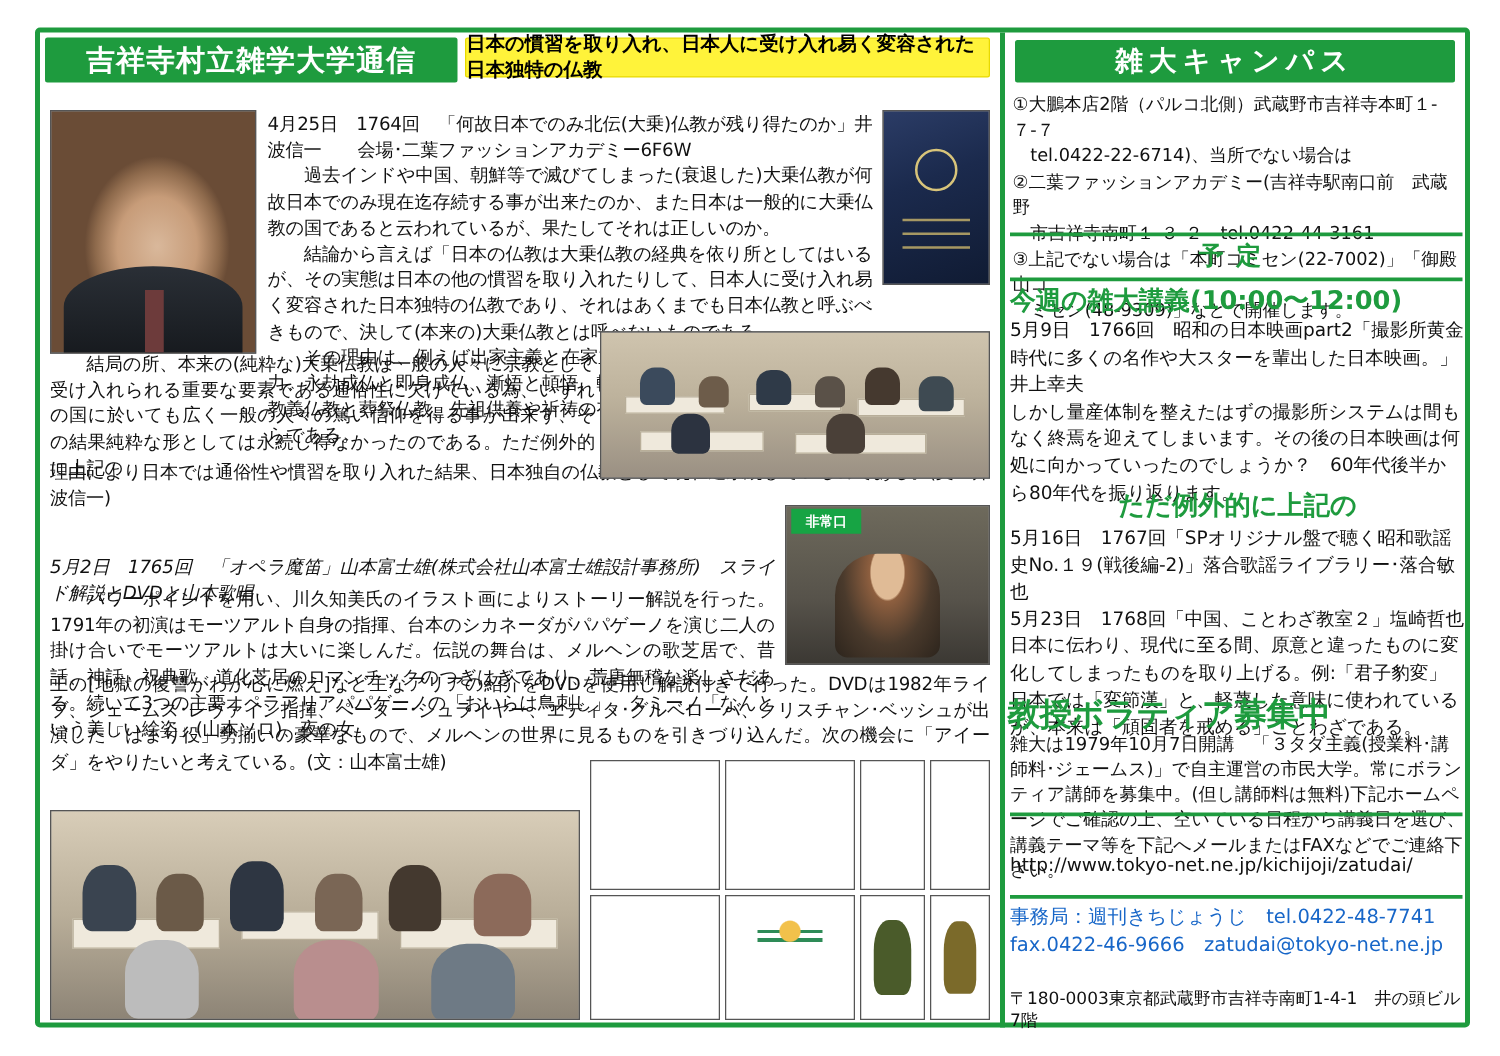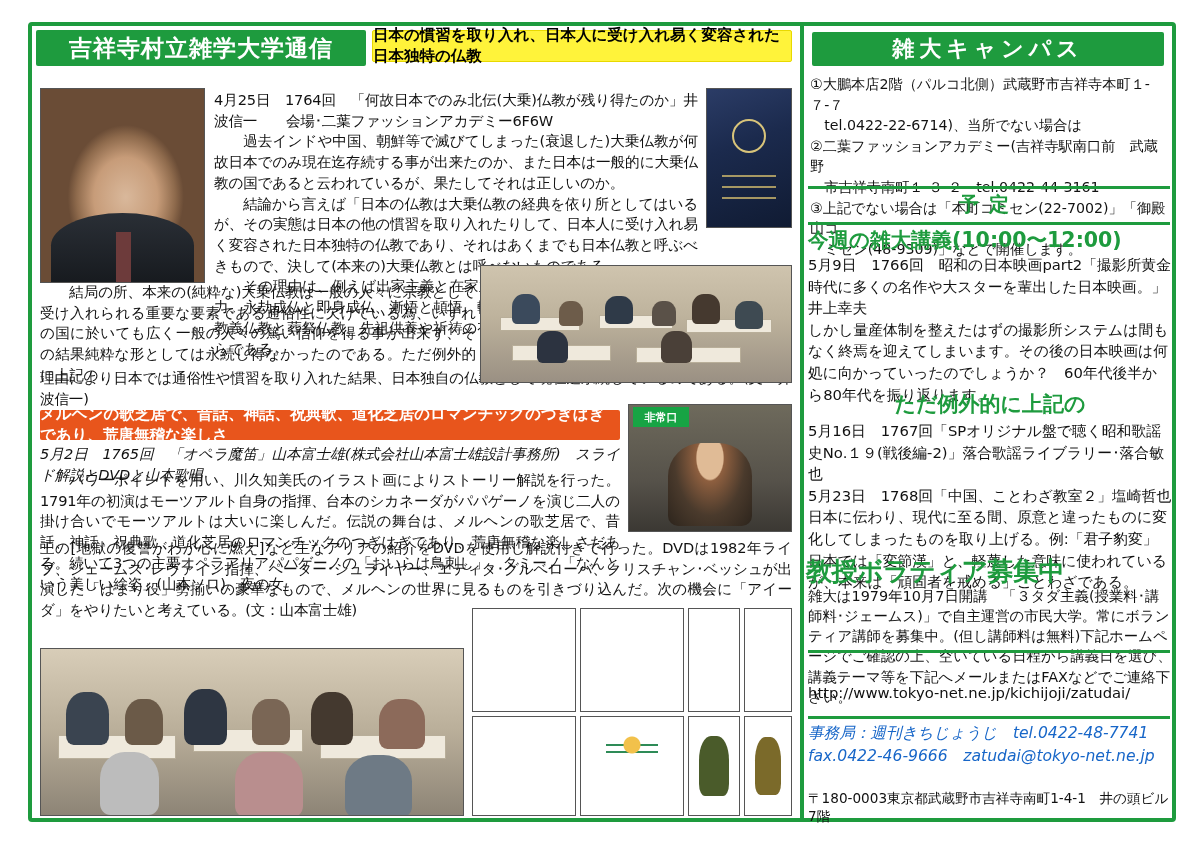--- a/index.html
+++ b/index.html
@@ -268,21 +268,21 @@
   #recruit-body {
     left: 808px; top: 586px; width: 364px;
     font-size: 14.4px; line-height: 1.4; white-space: pre-wrap;
   }
   #url-line {
     left: 808px; top: 684px; width: 364px;
     font-size: 14.8px; color: #111;
   }
   .contact {
     left: 808px; top: 722px; width: 364px;
-    font-size: 15.6px; line-height: 1.5; color: #1766c8; white-space: pre-wrap; font-style: italic;
+    font-size: 15.6px; line-height: 1.5; color: #1766c8; white-space: pre-wrap;
   }
   #addr-line {
     left: 808px; top: 790px; width: 368px;
     font-size: 13.6px; color: #111;
   }
 </style>
 </head>
 <body>
 
 <div class="page">
@@ -323,21 +323,20 @@
     <div class="person" style="left:10%; top:24%; width:9%; height:26%; background:#3b4a5c;"></div>
     <div class="person" style="left:25%; top:30%; width:8%; height:22%; background:#6d5c4a;"></div>
     <div class="person" style="left:40%; top:26%; width:9%; height:24%; background:#2f3a48;"></div>
     <div class="person" style="left:55%; top:30%; width:8%; height:22%; background:#5a5148;"></div>
     <div class="person" style="left:68%; top:24%; width:9%; height:26%; background:#45392f;"></div>
     <div class="person" style="left:82%; top:30%; width:9%; height:24%; background:#3e4a52;"></div>
     <div class="person" style="left:18%; top:56%; width:10%; height:28%; background:#2c3340;"></div>
     <div class="person" style="left:58%; top:56%; width:10%; height:28%; background:#4a4038;"></div>
   </div>
 
-  <div class="headline2">メルヘンの歌芝居で、昔話、神話、祝典歌、道化芝居のロマンチックのつぎはぎであり、荒唐無稽な楽しさ</div>
 
   <div class="photo" id="photo-exit">
     <div class="shade"></div>
     <div class="exitsign">非常口</div>
     <div class="figure"></div>
   </div>
 
   <div class="body-text" id="text-d">5月2日　1765回　「オペラ魔笛」山本富士雄(株式会社山本富士雄設計事務所)　スライド解説とDVDと山本歌唱</div>
   <div class="body-text" id="text-e">　　パワーポイントを用い、川久知美氏のイラスト画によりストーリー解説を行った。1791年の初演はモーツアルト自身の指揮、台本のシカネーダがパパゲーノを演じ二人の掛け合いでモーツアルトは大いに楽しんだ。伝説の舞台は、メルヘンの歌芝居で、昔話、神話、祝典歌、道化芝居のロマンチックのつぎはぎであり、荒唐無稽な楽しさだある。続いて3つの主要オペラアリアパパゲーノの「おいらは鳥刺し」、タミーノ「なんという美しい絵姿」(山本ソロ)、夜の女</div>
   <div class="body-text" id="text-f">王の[地獄の復讐がわが心に燃え]など主なアリアの紹介をDVDを使用し解説付きで行った。DVDは1982年ライブ、ジェームス･レヴァイン指揮、ペーター･シュライヤー、エディタ･グルベローバ、クリスチャン･ベッシュが出演した「はまり役」勢揃いの豪華なもので、メルヘンの世界に見るものを引きづり込んだ。次の機会に「アイーダ」をやりたいと考えている。(文：山本富士雄)</div>

